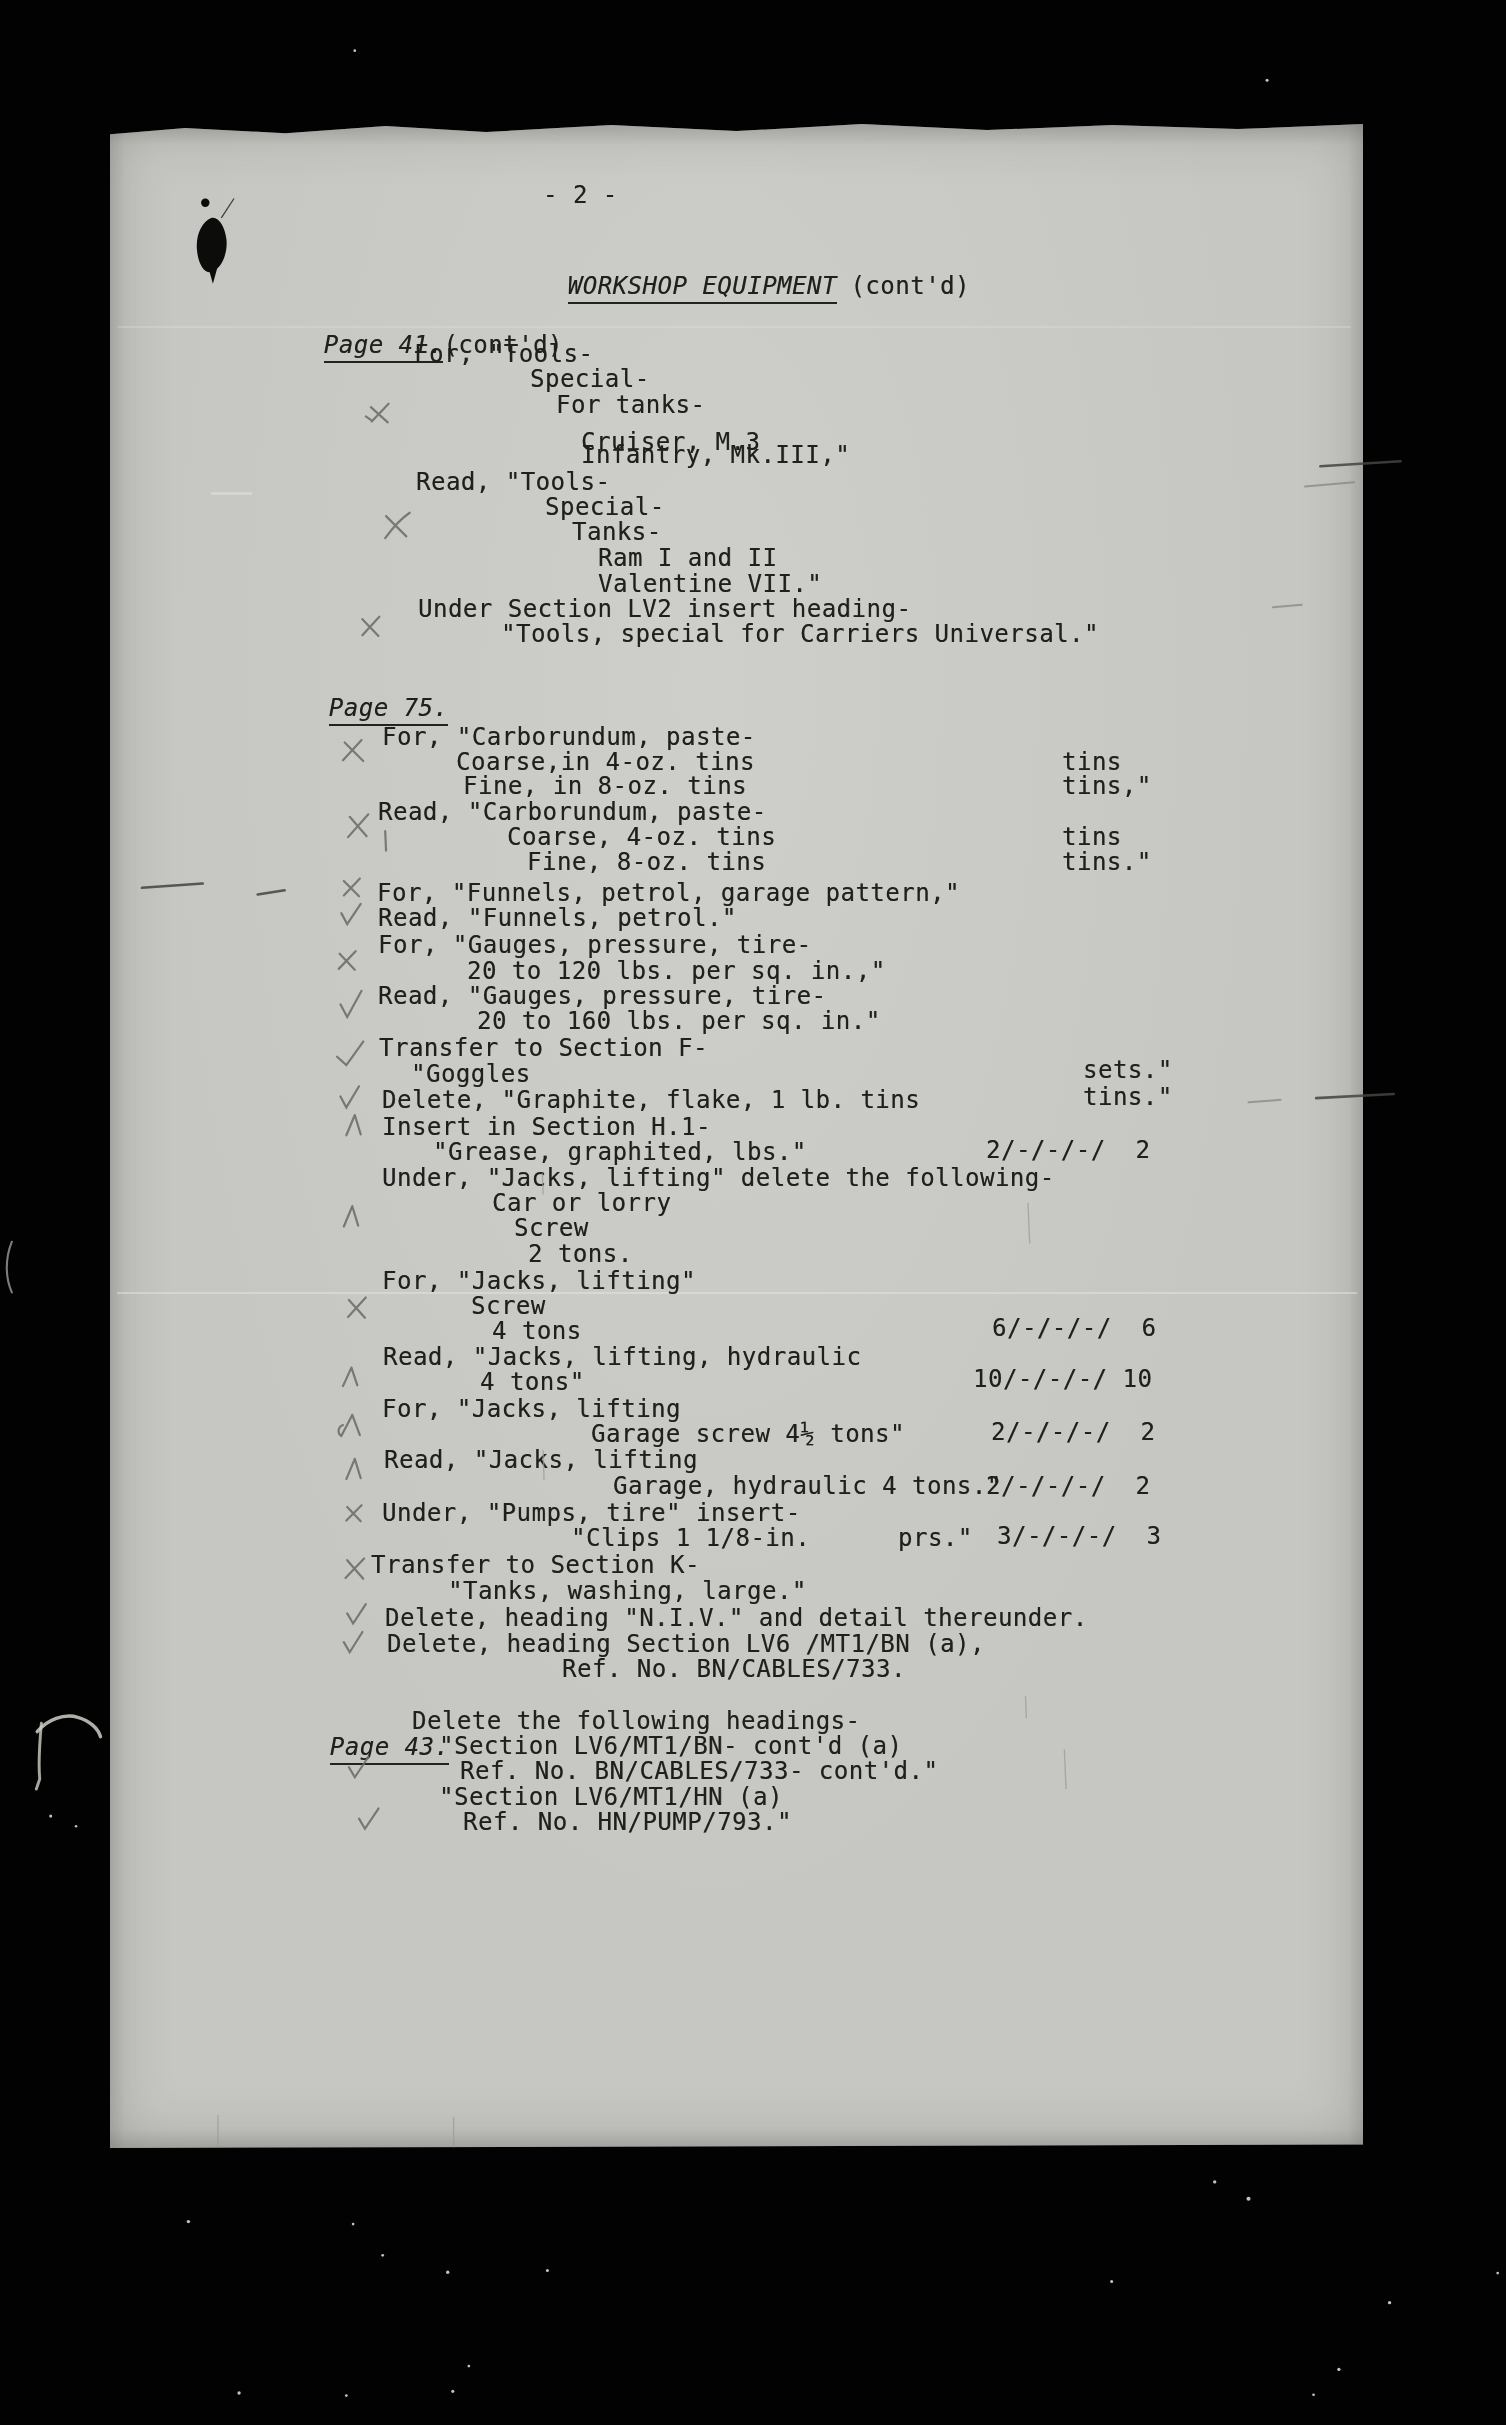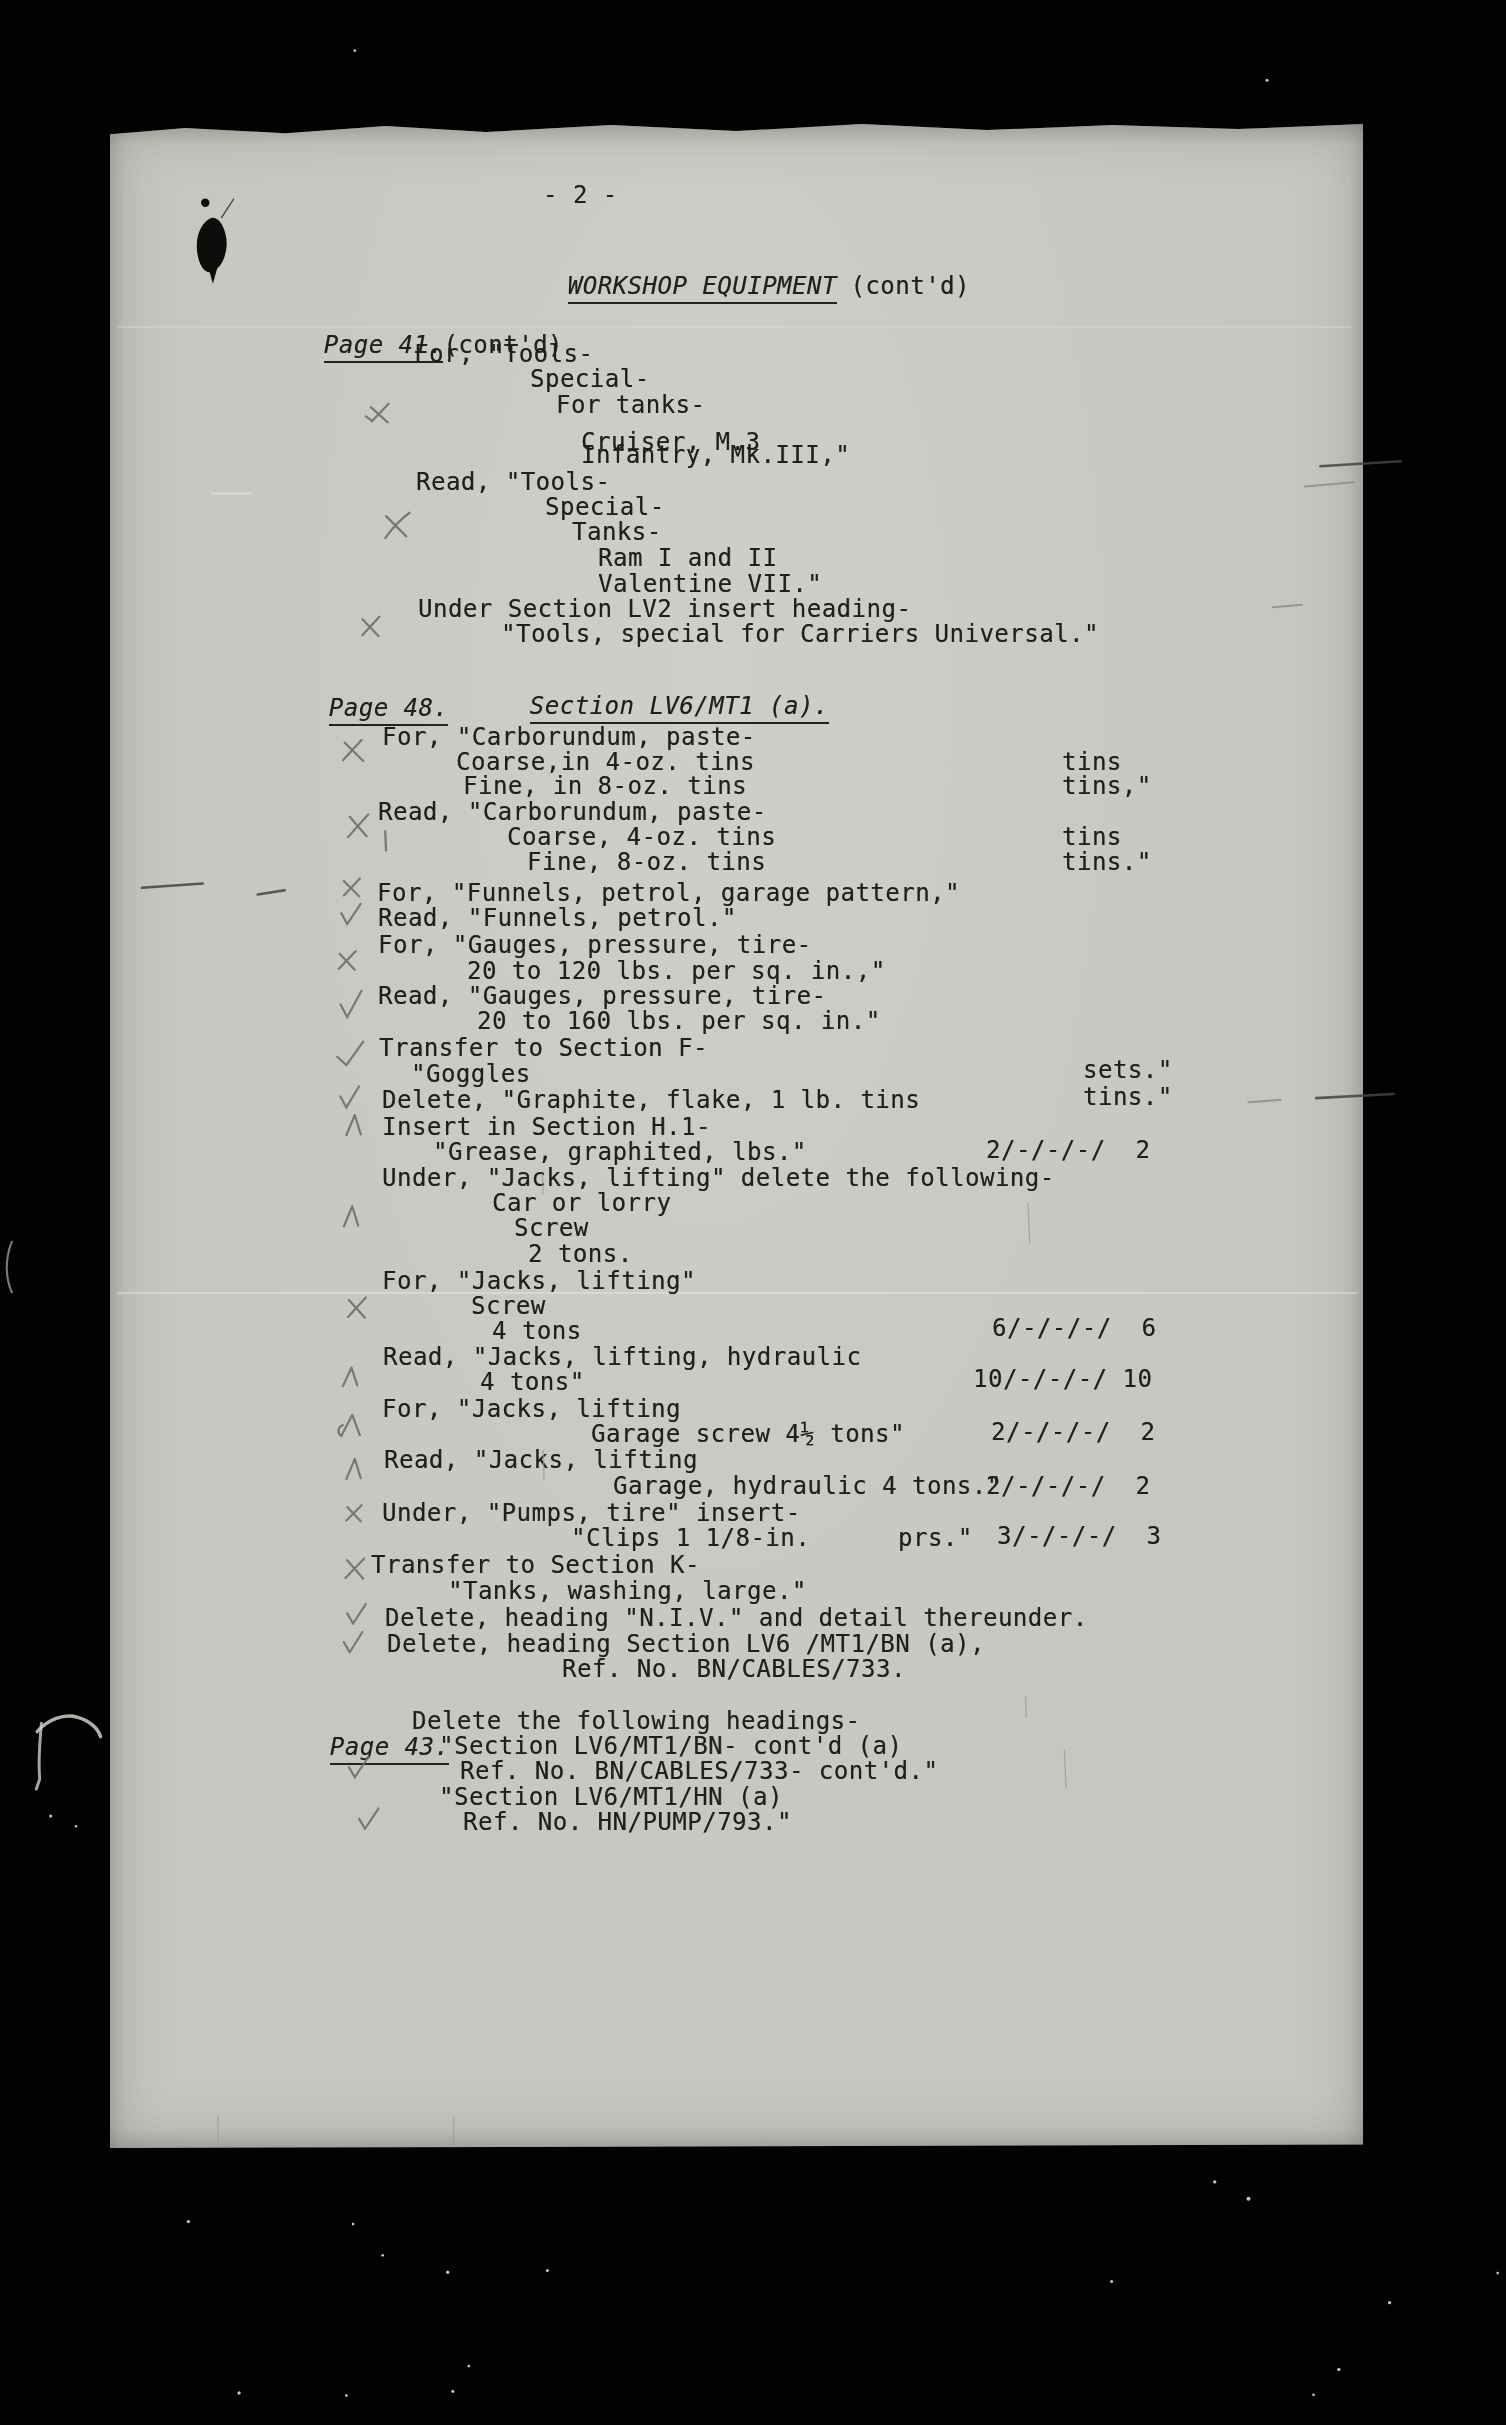--- a/index.html
+++ b/index.html
@@ -48,24 +48,21 @@
   <div class="tl" style="left:581px;top:443px;">Infantry, Mk.III,"</div>
   <div class="tl" style="left:416px;top:470px;">Read, "Tools-</div>
   <div class="tl" style="left:545px;top:495px;">Special-</div>
   <div class="tl" style="left:572px;top:520px;">Tanks-</div>
   <div class="tl" style="left:598px;top:546px;">Ram I and II</div>
   <div class="tl" style="left:598px;top:572px;">Valentine VII."</div>
   <div class="tl" style="left:418px;top:597px;">Under Section LV2 insert heading-</div>
   <div class="tl" style="left:501px;top:622px;">"Tools, special for Carriers Universal."</div>
 
   <div class="tl" style="left:269px;top:671px;">
-    <span class="ul">Page 48.</span>
-  </div>
-  <div class="tl" style="left:470px;top:669px;">
-    <span class="ul">Section LV6/MT1 (a).</span>
+    <span class="ul">Page 75.</span>
   </div>
 
   <div class="tl" style="left:382px;top:725px;">For, "Carborundum, paste-</div>
   <div class="tl" style="left:456px;top:750px;">Coarse,in 4-oz. tins</div>
   <div class="tl" style="left:463px;top:774px;">Fine, in 8-oz. tins</div>
   <div class="tl" style="left:378px;top:800px;">Read, "Carborundum, paste-</div>
   <div class="tl" style="left:507px;top:825px;">Coarse, 4-oz. tins</div>
   <div class="tl" style="left:519px;top:850px;margin-left:8px;">Fine, 8-oz. tins</div>
   <div class="tl" style="left:377px;top:881px;">For, "Funnels, petrol, garage pattern,"</div>
   <div class="tl" style="left:378px;top:906px;">Read, "Funnels, petrol."</div>

